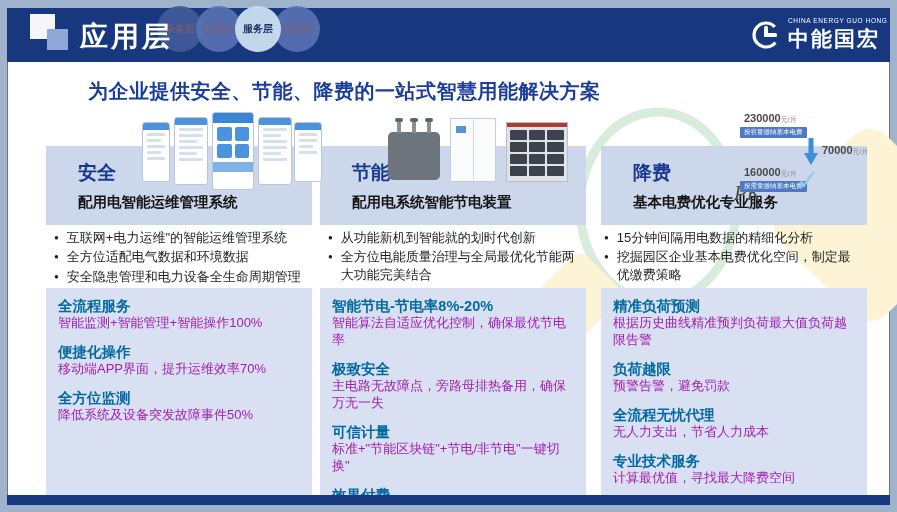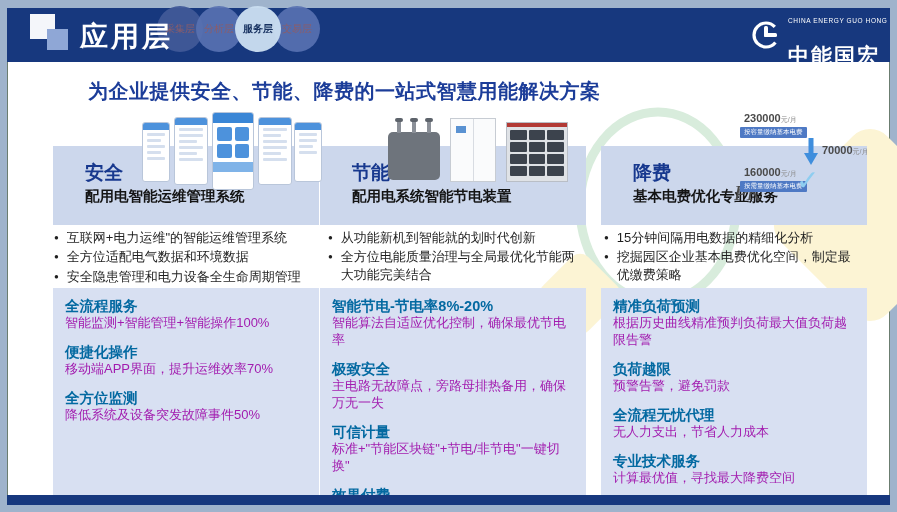--- a/index.html
+++ b/index.html
@@ -20,32 +20,32 @@
   
   .tab{width:46px;height:46px;border-radius:50%;top:6px;display:flex;align-items:center;justify-content:center;font-size:10px;}
   .tab-1{left:157px;background:rgba(64,89,152,0.95);color:#8d5d68;z-index:6;}
   .tab-2{left:196px;background:rgba(88,113,177,0.92);color:#8d5d68;z-index:7;}
   .tab-3{left:235px;background:rgba(201,221,240,0.97);color:#16305f;font-weight:bold;z-index:9;}
   .tab-4{left:274px;background:rgba(88,113,177,0.92);color:#8d5d68;z-index:8;}
   
   .logo-icon{left:750px;top:19px;width:32px;height:32px;z-index:7;}
   .logo-text{left:788px;top:17px;z-index:7;color:#fff;}
   .logo-en{font-size:6.5px;letter-spacing:0.6px;white-space:nowrap;}
-  .logo-zh{font-size:21px;font-weight:bold;letter-spacing:2px;margin-top:18px;}
+  .logo-zh{font-size:21px;font-weight:bold;letter-spacing:2px;margin-top:1px;}
   
   .main-title{left:88px;top:78px;font-size:20px;font-weight:bold;color:#1c3d99;letter-spacing:0.5px;z-index:4;}
   
   .deco{z-index:1;}
   .yellow-big{left:795px;top:150px;width:150px;height:150px;background:#fcf4d4;border-radius:24px;transform:rotate(45deg);}
   .yellow-small{left:548px;top:262px;width:64px;height:64px;background:#fcf4d4;border-radius:12px;transform:rotate(45deg);}
   
   .head-box{top:146px;width:266px;height:79px;background:#ccd7ec;z-index:2;box-sizing:border-box;padding:14px 0 0 32px;}
-  .c1{left:53px;} .c2{left:320px;} .c3{left:601px;}
+  .c1{left:46px;} .c2{left:320px;} .c3{left:601px;}
   .col-title{font-size:19px;font-weight:bold;color:#17388e;}
-  .col-sub{font-size:14.5px;font-weight:bold;color:#141414;margin-top:1px;}
+  .col-sub{font-size:14.5px;font-weight:bold;color:#141414;margin-top:7px;}
   .bullets{top:229px;width:258px;z-index:2;}
   .bullets.c1{left:54px;} .bullets.c2{left:328px;} .bullets.c3{left:604px;}
   .bullet-item{display:flex;margin-bottom:2px;font-size:13px;color:#1f1f1f;line-height:1.33;}
   .dot{font-size:8px;margin:4px 8px 0 0;color:#1f1f1f;flex:0 0 auto;}
   .feat-box{top:288px;width:266px;height:207px;background:#d8e0f2;z-index:2;box-sizing:border-box;padding:9px 12px;overflow:hidden;}
   .feature{margin-bottom:11px;}
   .f-title{font-size:14.5px;font-weight:bold;color:#0369a1;line-height:1.25;}
   .f-desc{font-size:13px;color:#a21caf;line-height:1.3;}
   
   .phones{left:142px;top:112px;width:180px;height:78px;z-index:3;}

